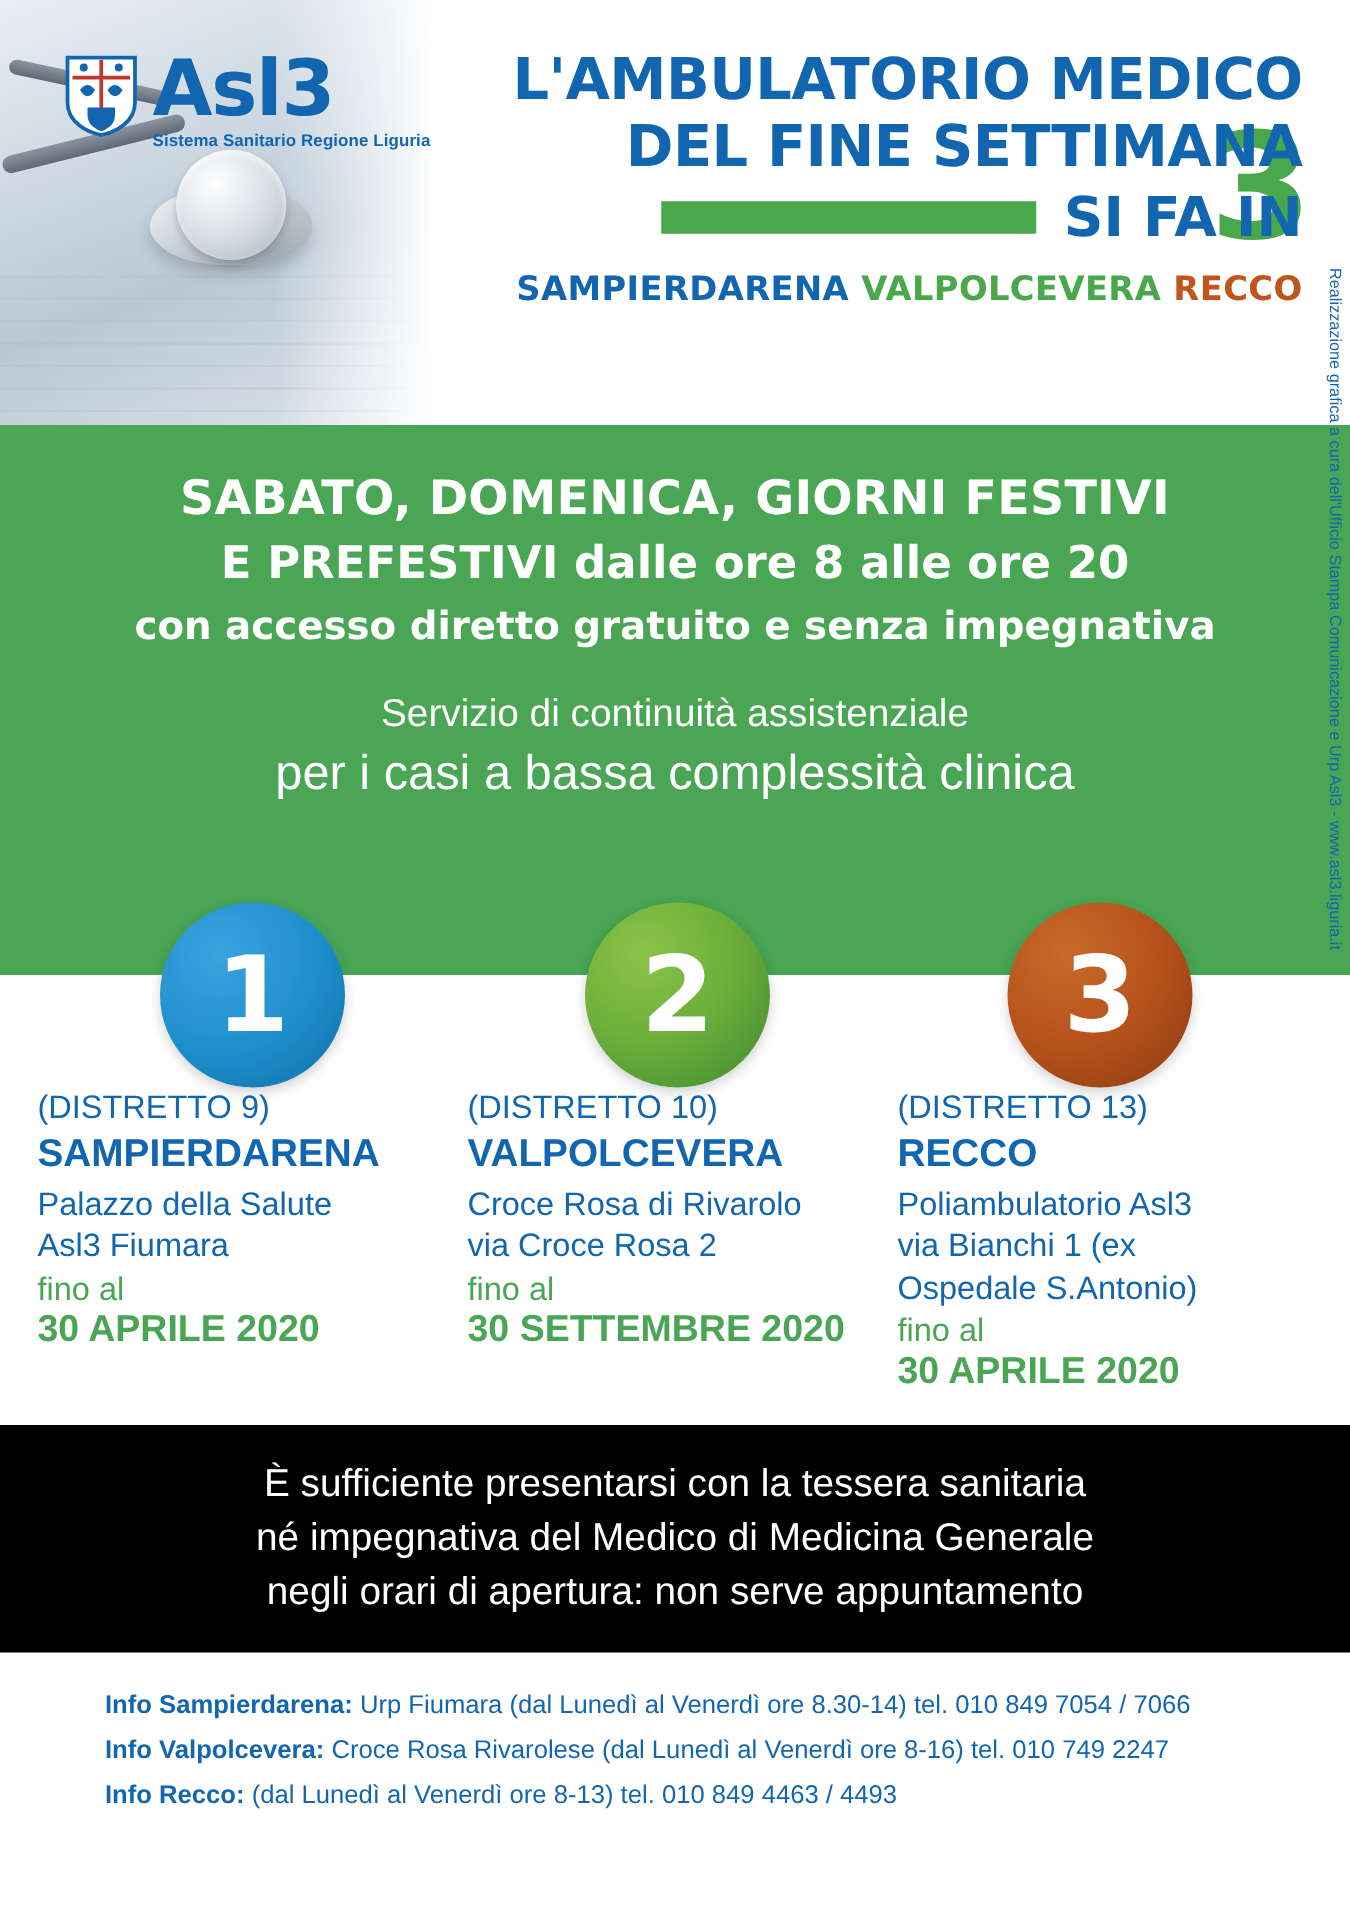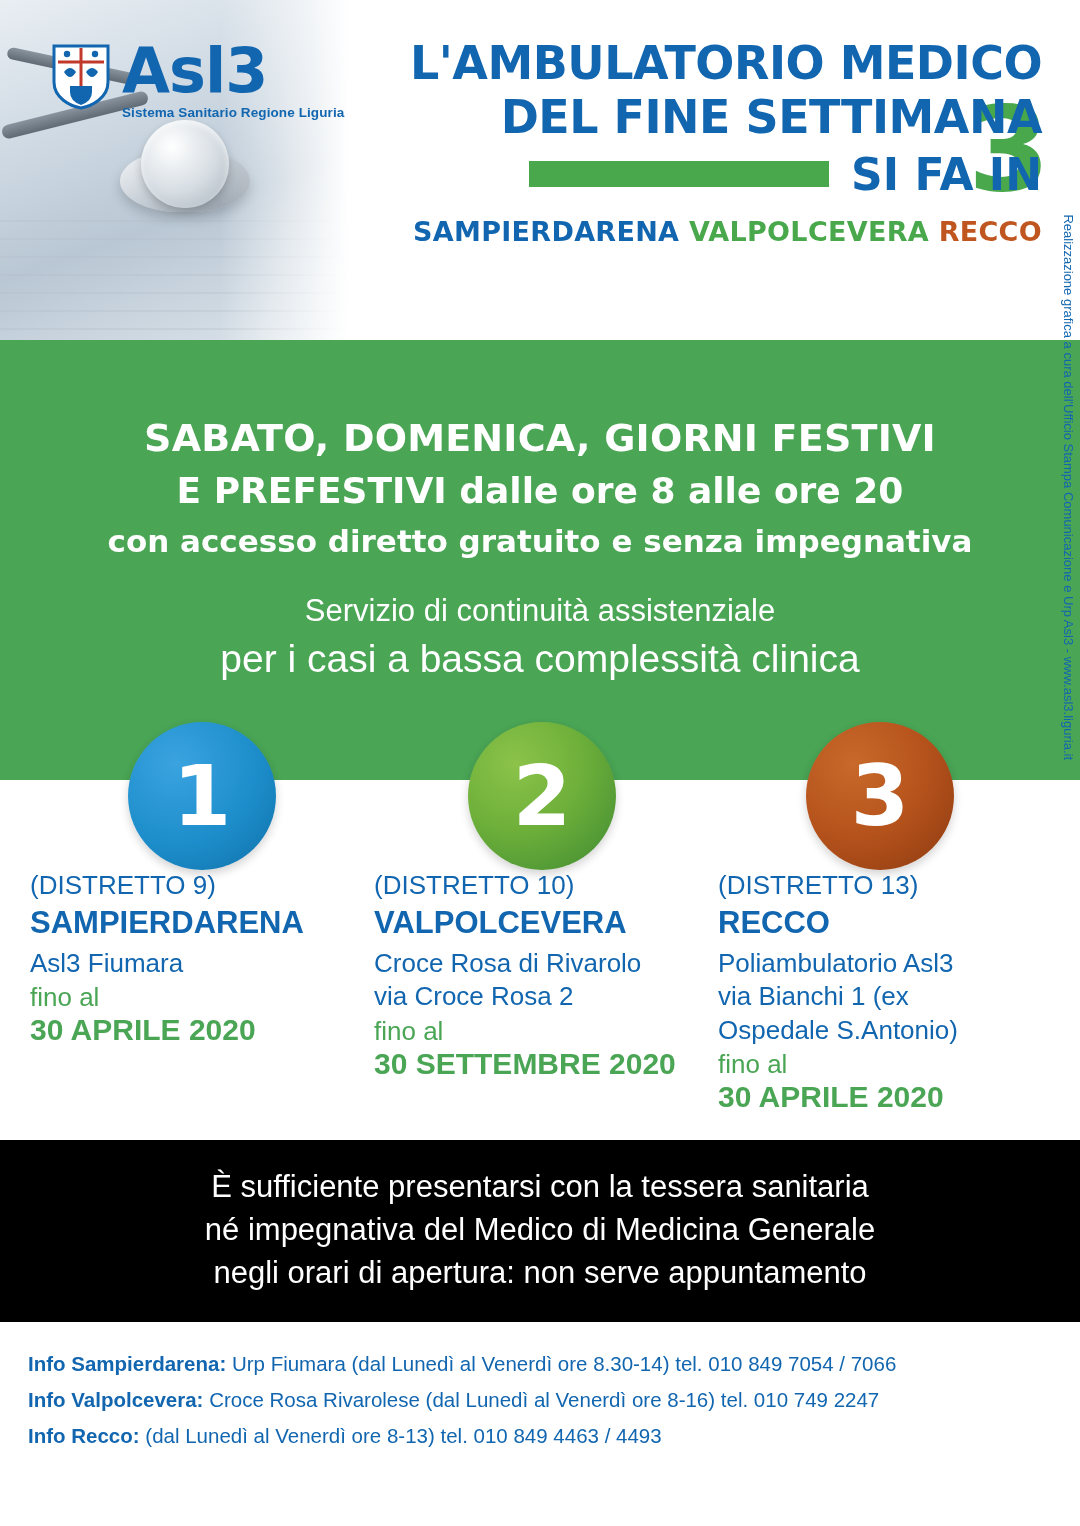--- a/index.html
+++ b/index.html
@@ -156,21 +156,20 @@
     padding: 36px 40px 8px 40px;
     text-align: center;
     height: 440px;
     position: relative;
   }
   .gb-l1 {
     font-size: 38px;
     font-weight: bold;
     font-family: "DejaVu Sans", sans-serif;
     letter-spacing: 0.2px;
-    margin-top: 40px;
   }
   .gb-l2 {
     font-size: 36px;
     font-weight: bold;
     font-family: "DejaVu Sans", sans-serif;
     margin-top: 10px;
   }
   .gb-l3 {
     font-size: 31px;
     font-weight: bold;
@@ -260,21 +259,21 @@
     color: #ffffff;
     text-align: center;
     padding: 26px 40px 28px 40px;
     font-size: 31px;
     line-height: 1.38;
     font-family: "Liberation Sans", sans-serif;
   }
 
   
   .info {
-    padding: 24px 60px 10px 28px;
+    padding: 24px 60px 10px 84px;
     color: #1266b0;
     font-family: "Liberation Sans", sans-serif;
     font-size: 20.5px;
     line-height: 1.75;
   }
   .info b { font-weight: bold; }
 
   
   .side-credit {
     position: absolute;
@@ -349,20 +348,21 @@
   <div class="circles">
     <div class="circle c1">1</div>
     <div class="circle c2">2</div>
     <div class="circle c3">3</div>
   </div>
 
   <div class="columns">
     <div class="col">
       <div class="district">(DISTRETTO 9)</div>
       <div class="city">SAMPIERDARENA</div>
+      <div class="addr">Palazzo della Salute</div>
       <div class="addr">Asl3 Fiumara</div>
       <div class="finoal">fino al</div>
       <div class="date">30 APRILE 2020</div>
     </div>
     <div class="col">
       <div class="district">(DISTRETTO 10)</div>
       <div class="city">VALPOLCEVERA</div>
       <div class="addr">Croce Rosa di Rivarolo</div>
       <div class="addr">via Croce Rosa 2</div>
       <div class="finoal">fino al</div>

